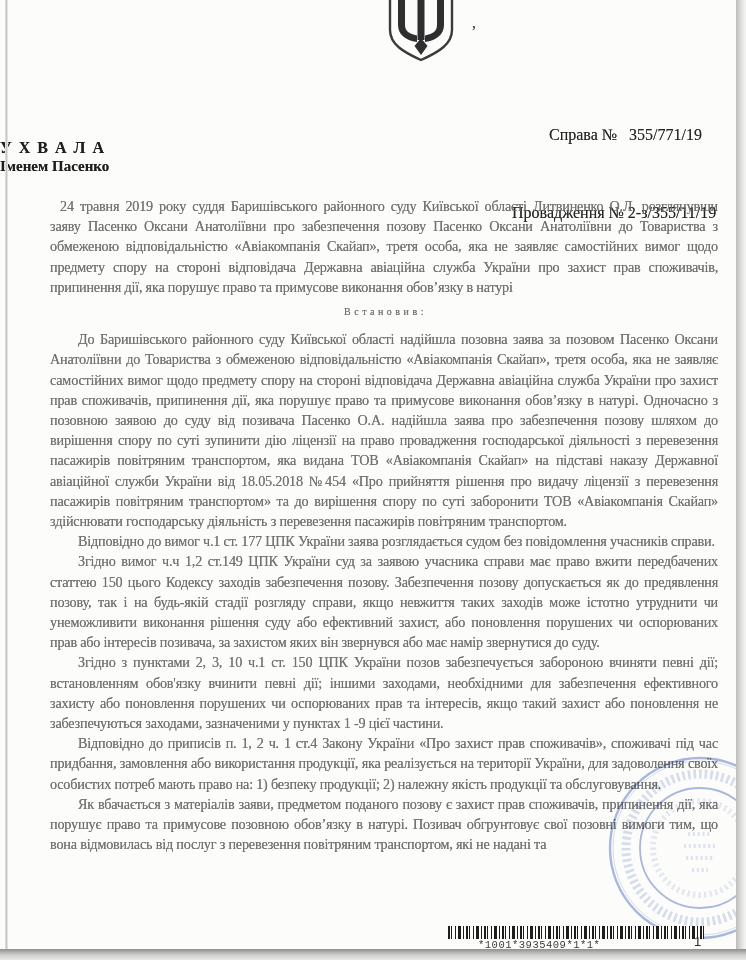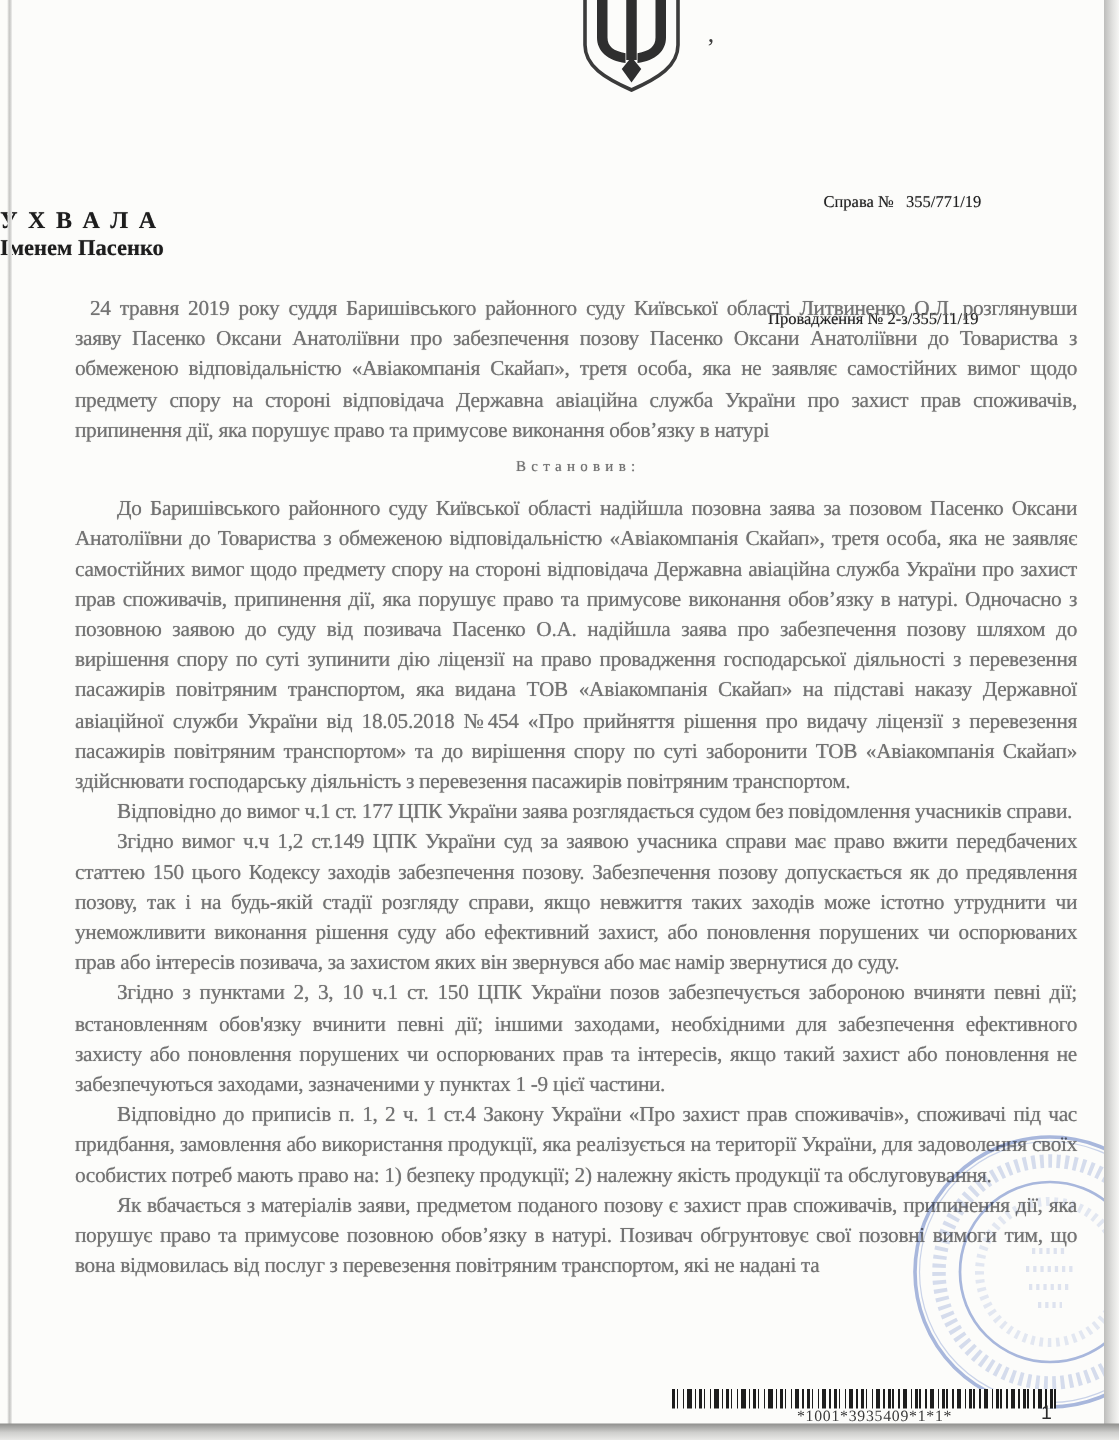--- a/index.html
+++ b/index.html
@@ -23,21 +23,21 @@
   .edge-bottom{
     position:absolute;left:0;top:949px;width:746px;height:11px;
     background:linear-gradient(180deg,#8f8f8d,#cfcfcd 55%,#e9e9e7);
   }
   .emblem{position:absolute;left:384px;top:0;width:74px;height:62px;}
   .ink-mark{
     position:absolute;left:471px;top:22px;font-size:17px;color:#3c3c3c;
   }
   .case-block{
     position:absolute;left:512px;top:70px;
-    font-size:11px;line-height:26px;color:#242424;white-space:pre;
+    font-size:16px;line-height:26px;color:#242424;white-space:pre;
     text-shadow:0 0 .5px rgba(40,40,40,.55);
   }
   .case-line-1{margin-left:37px;}
   .title-block{
     position:absolute;left:0;top:139px;width:736px;text-align:left;
     color:#1d1d1d;text-shadow:0 0 .5px rgba(30,30,30,.6);
   }
   .title-main{font-size:16px;font-weight:bold;letter-spacing:1.5px;}
   .title-sub{font-size:15px;font-weight:bold;margin-top:1px;}
   .content{
@@ -60,23 +60,23 @@
   .barcode{
     width:256px;height:13px;
     background:repeating-linear-gradient(90deg,
       #1d1d1d 0,#1d1d1d 2px,#fcfcfa 2px,#fcfcfa 3px,
       #1d1d1d 3px,#1d1d1d 4px,#fcfcfa 4px,#fcfcfa 7px,
       #1d1d1d 7px,#1d1d1d 8px,#fcfcfa 8px,#fcfcfa 10px,
       #1d1d1d 10px,#1d1d1d 13px,#fcfcfa 13px,#fcfcfa 15px,
       #1d1d1d 15px,#1d1d1d 16px,#fcfcfa 16px,#fcfcfa 18px);
   }
   .barcode-caption{
-    font-family:Liberation Serif, serif;
+    font-family:Liberation Mono, monospace;
     font-size:10.5px;letter-spacing:.5px;color:#3a3a3a;
-    margin-top:0;text-align:center;width:210px;margin-left:30px;
+    margin-top:0;width:210px;margin-left:30px;
   }
   .page-number{
     position:absolute;left:694px;top:934px;font-size:13px;color:#2c2c2c;
     font-family:"Liberation Sans",sans-serif;
   }
 </style>
 </head>
 <body>
 
 <div class="page">

